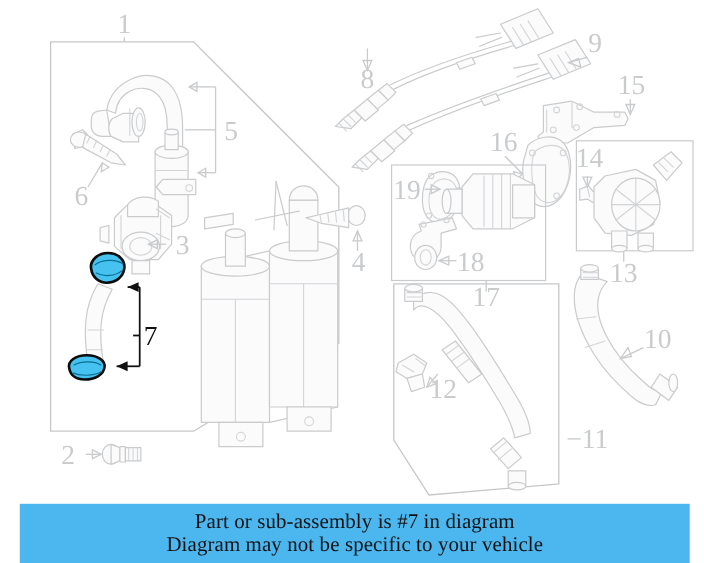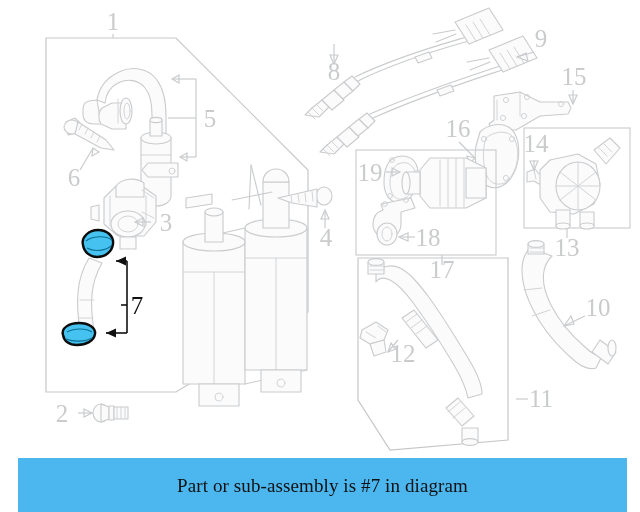--- a/index.html
+++ b/index.html
@@ -354,15 +354,16 @@
     </g>
 
     <g>
       <path class="lead" d="M113,34 L113,38"></path>
     </g>
 
   </svg>
 
   <div id="banner">
     <div class="bline">Part or sub-assembly is #7 in diagram</div>
+    <div class="bline">Diagram may not be specific to your vehicle</div>
   </div>
 
 </div>
 
 </body></html>

